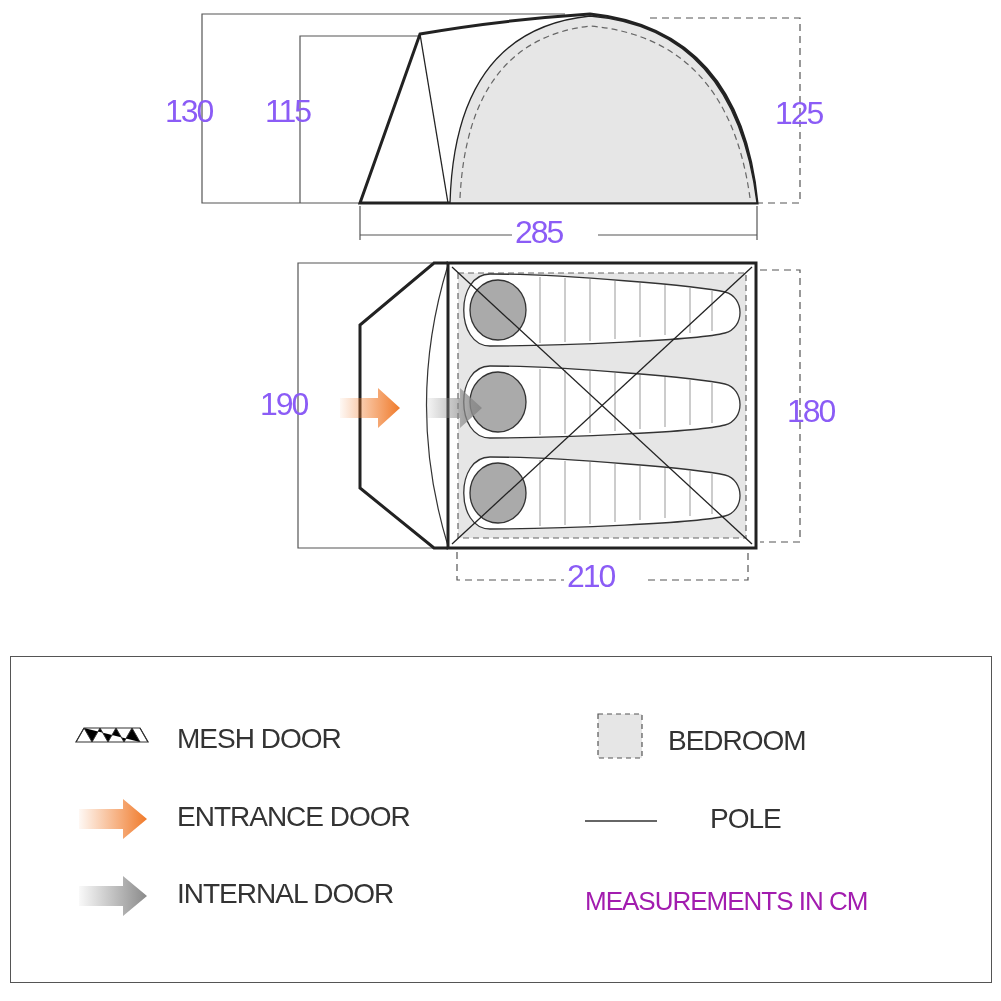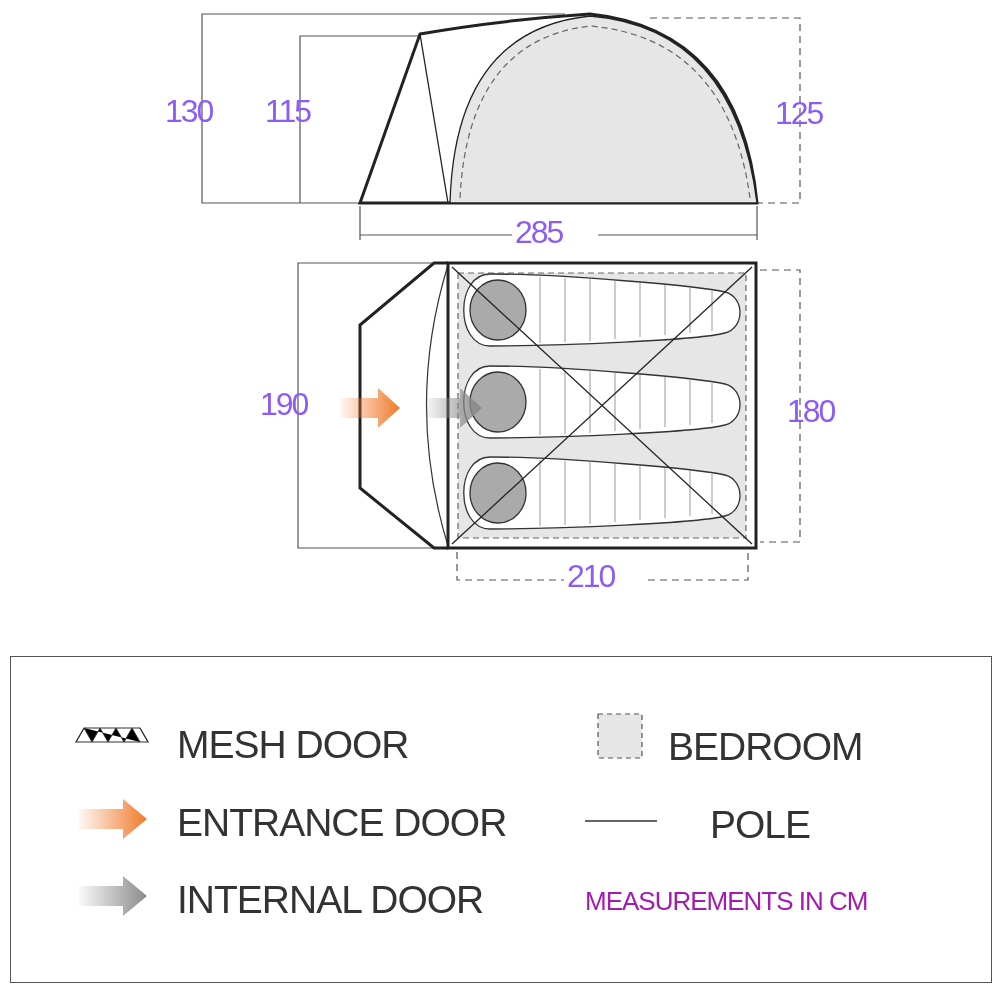--- a/index.html
+++ b/index.html
@@ -1,20 +1,20 @@
 <!DOCTYPE html>
 <html><head>
 <meta charset="utf-8">
 <style>
   html, body { margin:0; padding:0; background:#ffffff; }
   body { width:1001px; height:1001px; position:relative; overflow:hidden; font-family:"Liberation Sans", sans-serif; }
   #diagram { position:absolute; left:0; top:0; width:1001px; height:640px; }
   .dim { position:absolute; font-family:"Liberation Sans", sans-serif; font-size:32px; color:#8b5cf6; letter-spacing:-2px; line-height:1; }
   #legend { position:absolute; left:10px; top:656px; width:982px; height:327px; border:1.5px solid #555; box-sizing:border-box; }
-  .leg-label { position:absolute; font-family:"Liberation Sans", sans-serif; font-size:39px; color:#333; letter-spacing:-1px; line-height:1; white-space:nowrap; }
+  .leg-label { position:absolute; font-family:"Liberation Sans", sans-serif; font-size:28px; color:#333; letter-spacing:-1px; line-height:1; white-space:nowrap; }
   .leg-note { position:absolute; font-family:"Liberation Sans", sans-serif; font-size:26px; color:#a21caf; letter-spacing:-1px; line-height:1; white-space:nowrap; }
   .leg-icon { position:absolute; }
 </style>
 </head>
 <body>
 
 <div id="diagram">
   <svg width="1001" height="640" viewBox="0 0 1001 640">
     <defs>
       <linearGradient id="orangeGrad" x1="0" x2="1" y1="0" y2="0">

